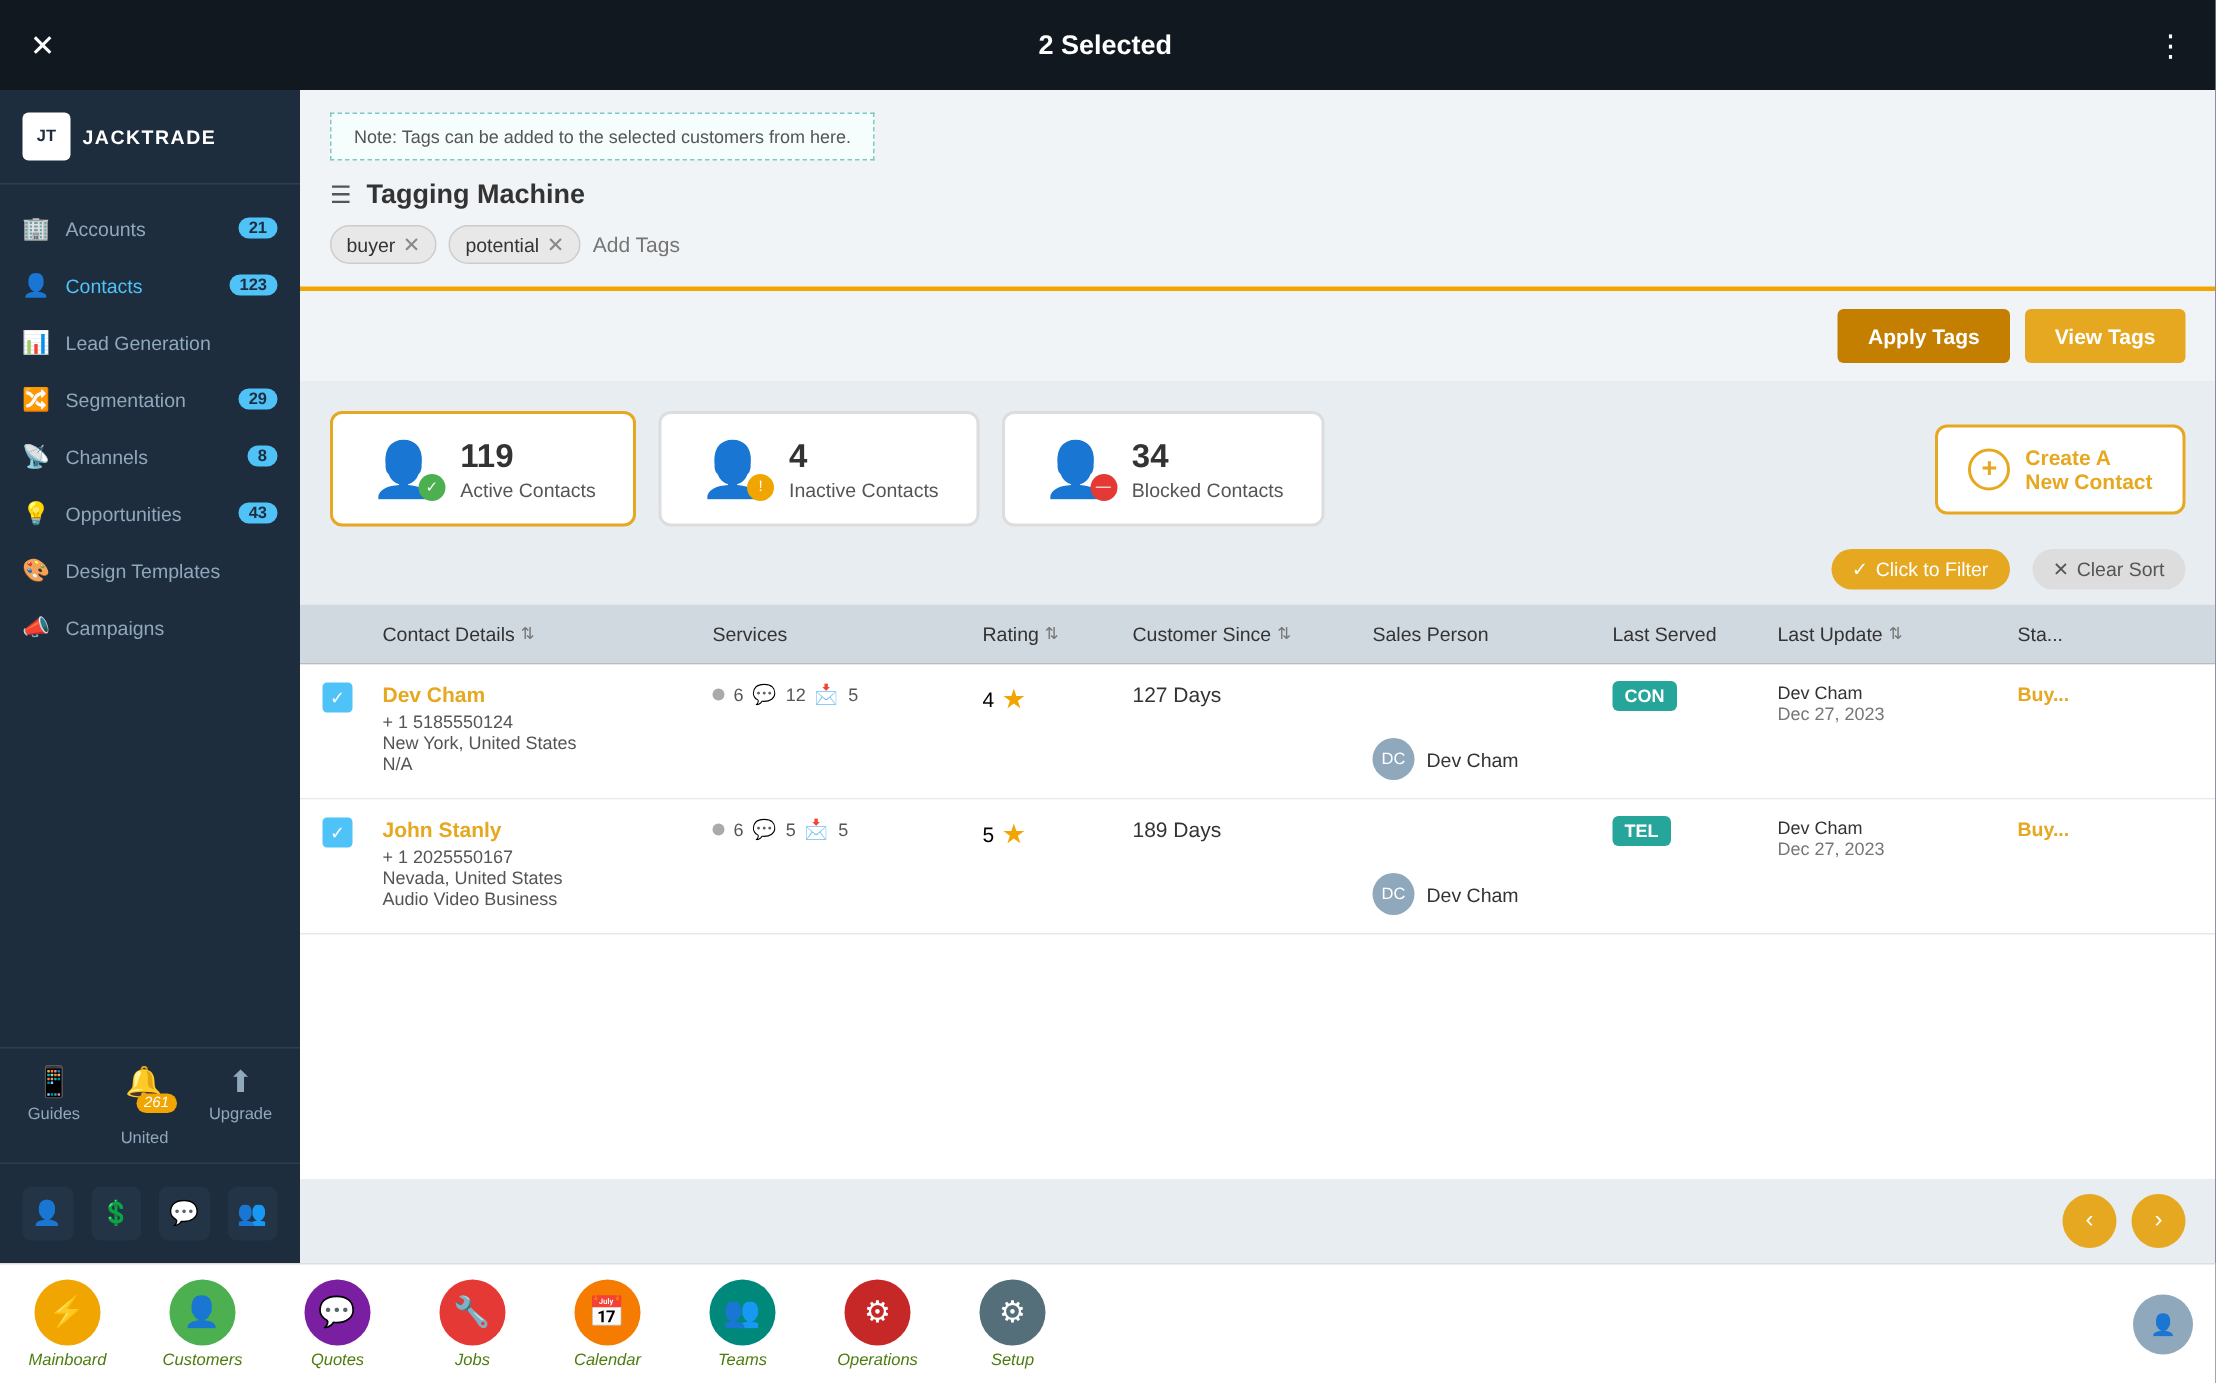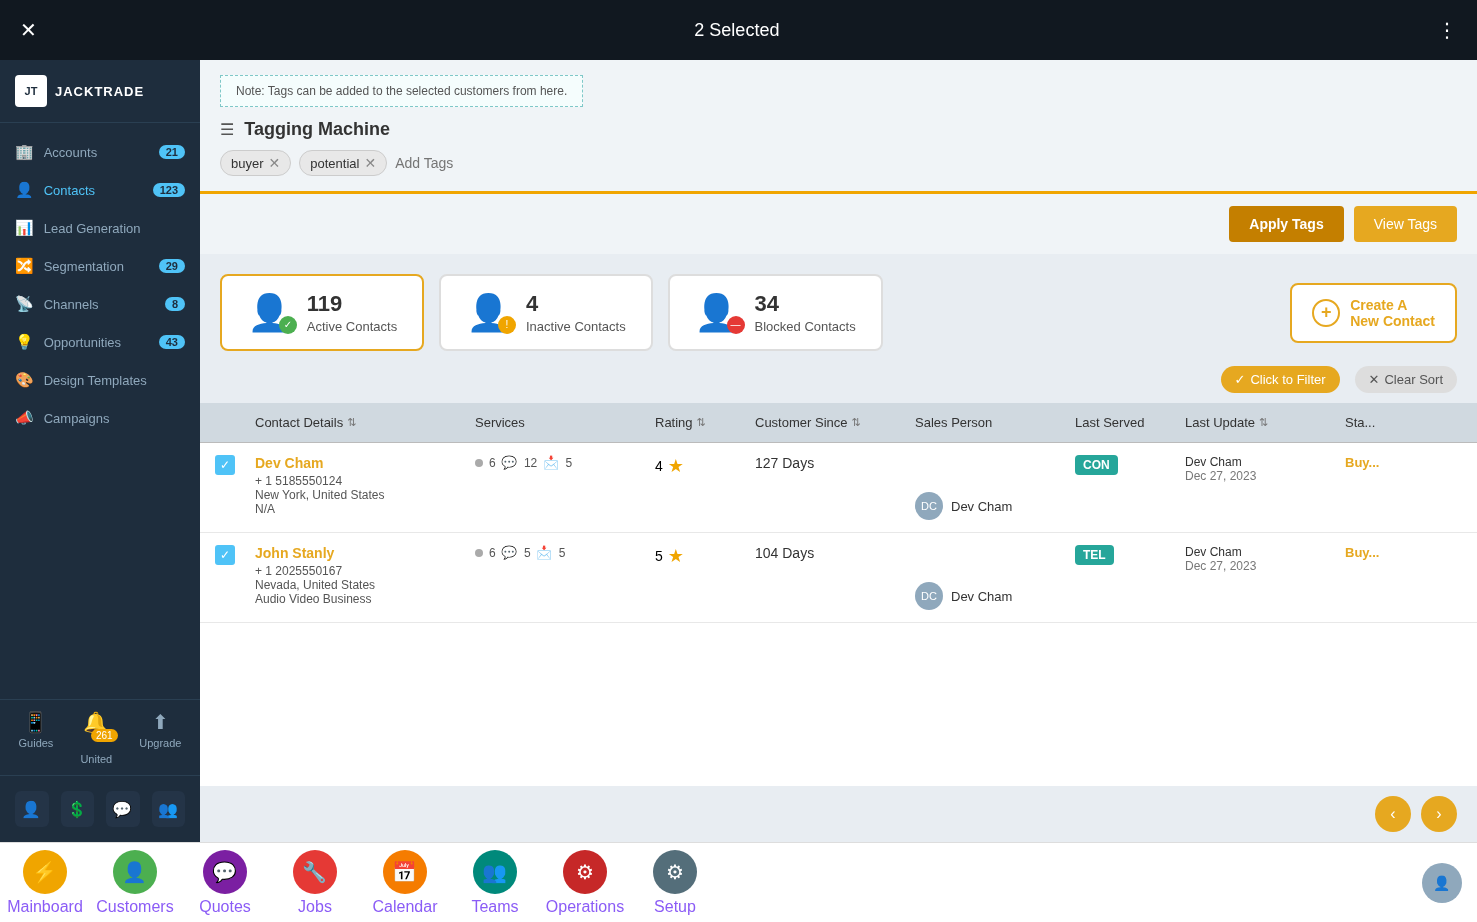--- a/index.html
+++ b/index.html
@@ -8,21 +8,21 @@
     
     .top-bar {
       background: #111820;
       height: 60px;
       display: flex;
       align-items: center;
       justify-content: space-between;
       padding: 0 20px;
       flex-shrink: 0;
     }
-    .top-bar-title { color: #fff; font-size: 18px; font-weight: 400; }
+    .top-bar-title { color: #fff; font-size: 18px; font-weight: 700; }
     .top-bar-close { color: #fff; font-size: 20px; cursor: pointer; }
     .top-bar-more { color: #fff; font-size: 20px; cursor: pointer; }
 
     
     .main-layout {
       display: flex;
       flex: 1;
       overflow: hidden;
     }
 
@@ -157,21 +157,21 @@
       font-weight: 600;
       cursor: pointer;
     }
     .btn-view-tags {
       background: #e6a820;
       color: #fff;
       border: none;
       padding: 10px 20px;
       border-radius: 4px;
       font-size: 14px;
-      font-weight: 400;
+      font-weight: 700;
       cursor: pointer;
     }
 
     
     .contacts-area {
       flex: 1;
       background: #e8edf2;
       overflow-y: auto;
       display: flex;
       flex-direction: column;
@@ -375,21 +375,21 @@
       color: #fff;
     }
     .tab-icon-wrap.orange { background: #f0a500; }
     .tab-icon-wrap.green { background: #4caf50; }
     .tab-icon-wrap.purple { background: #7b1fa2; }
     .tab-icon-wrap.red { background: #e53935; }
     .tab-icon-wrap.amber { background: #f57c00; }
     .tab-icon-wrap.teal { background: #00897b; }
     .tab-icon-wrap.dark-red { background: #c62828; }
     .tab-icon-wrap.gray { background: #546e7a; }
-    .tab-label { font-size: 16px; color: #8b5cf6; }
+    .tab-label { font-size: 11px; color: #4d7c0f; font-style: italic; }
 
     
     .sidebar-footer-nav {
       display: flex; justify-content: space-around;
       padding: 10px 5px;
       border-top: 1px solid #2a3f52;
     }
     .sfn-item {
       display: flex; flex-direction: column; align-items: center; gap: 3px;
       color: #8fa8bc; font-size: 11px; cursor: pointer;
@@ -397,20 +397,21 @@
     .sfn-icon { font-size: 20px; }
     .sfn-badge {
       background: #f0a500;
       color: #fff;
       border-radius: 10px;
       padding: 1px 5px;
       font-size: 10px;
       position: relative;
       top: -8px;
       left: 8px;
+      font-style: italic;
     }
 
     
     .tagging-top-section { position: relative; }
   </style>
 </head>
 <body>
 
 <div class="top-bar">
   <span class="top-bar-close">✕</span>
@@ -675,21 +676,21 @@
             <span class="svc-num">6</span>
             <span class="svc-icon">💬</span>
             <span class="svc-num">5</span>
             <span class="svc-icon">📩</span>
             <span class="svc-num">5</span>
           </div>
           <div class="rating-cell">
             <span>5</span>
             <span class="star-icon">★</span>
           </div>
-          <div class="days-cell">104 Days</div>
+          <div class="days-cell">189 Days</div>
           <div class="salesperson-cell">
             <div class="avatar-sm">DC</div>
             <span class="sp-name">Dev Cham</span>
           </div>
           <div>
             <span class="last-served-badge tel">TEL</span>
           </div>
           <div class="last-update-cell">
             <div class="lu-name">Dev Cham</div>
             <div class="lu-date">Dec 27, 2023</div>

